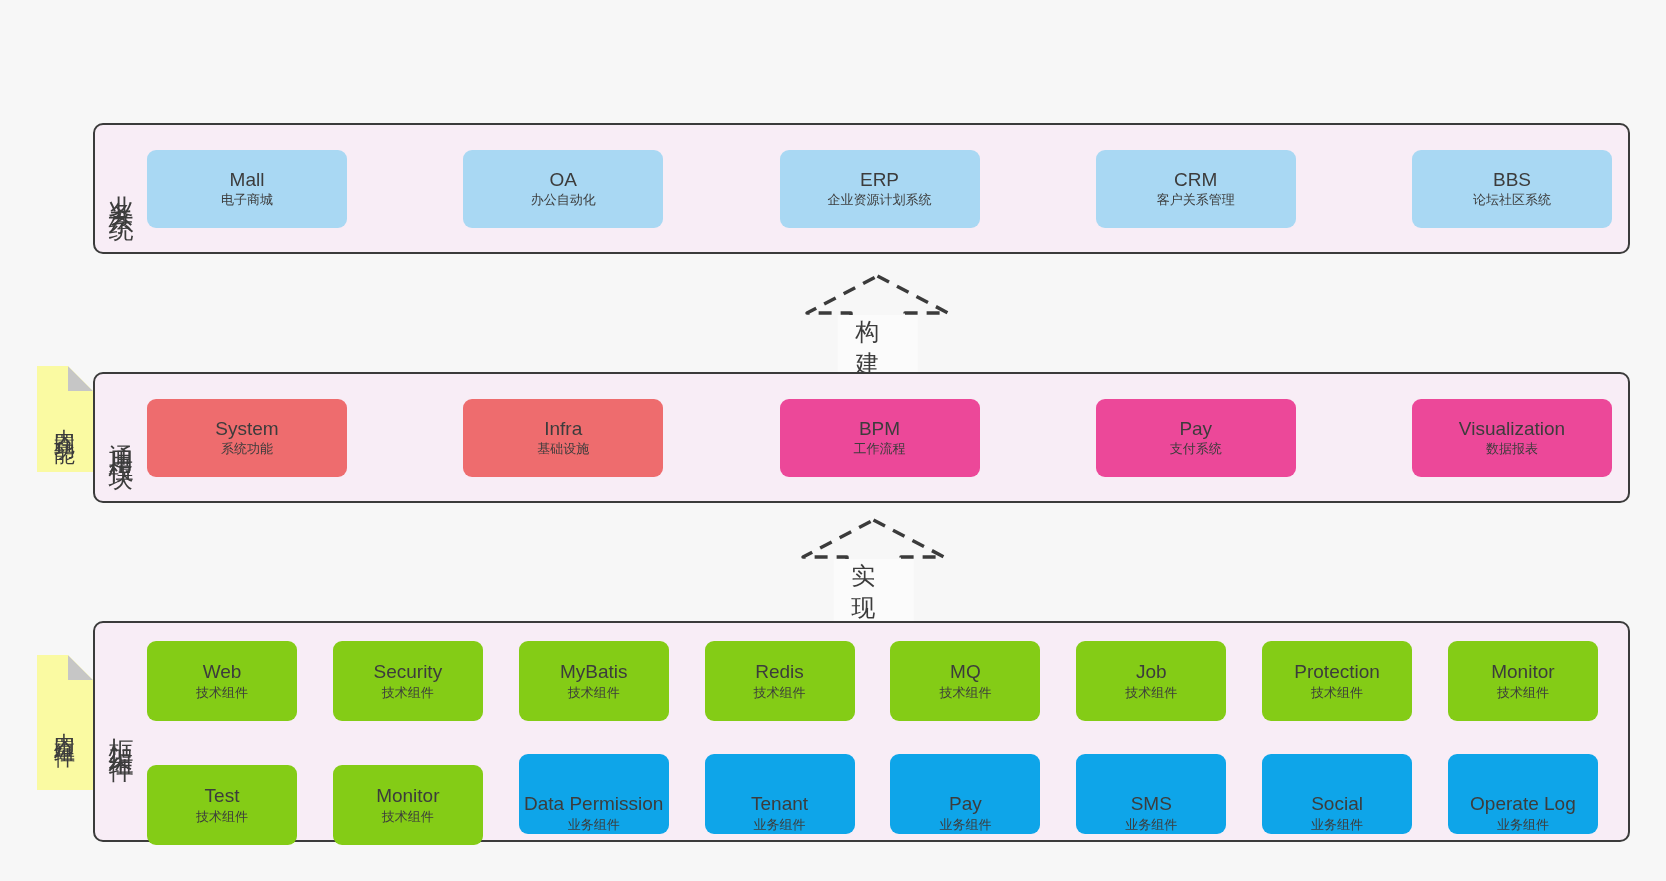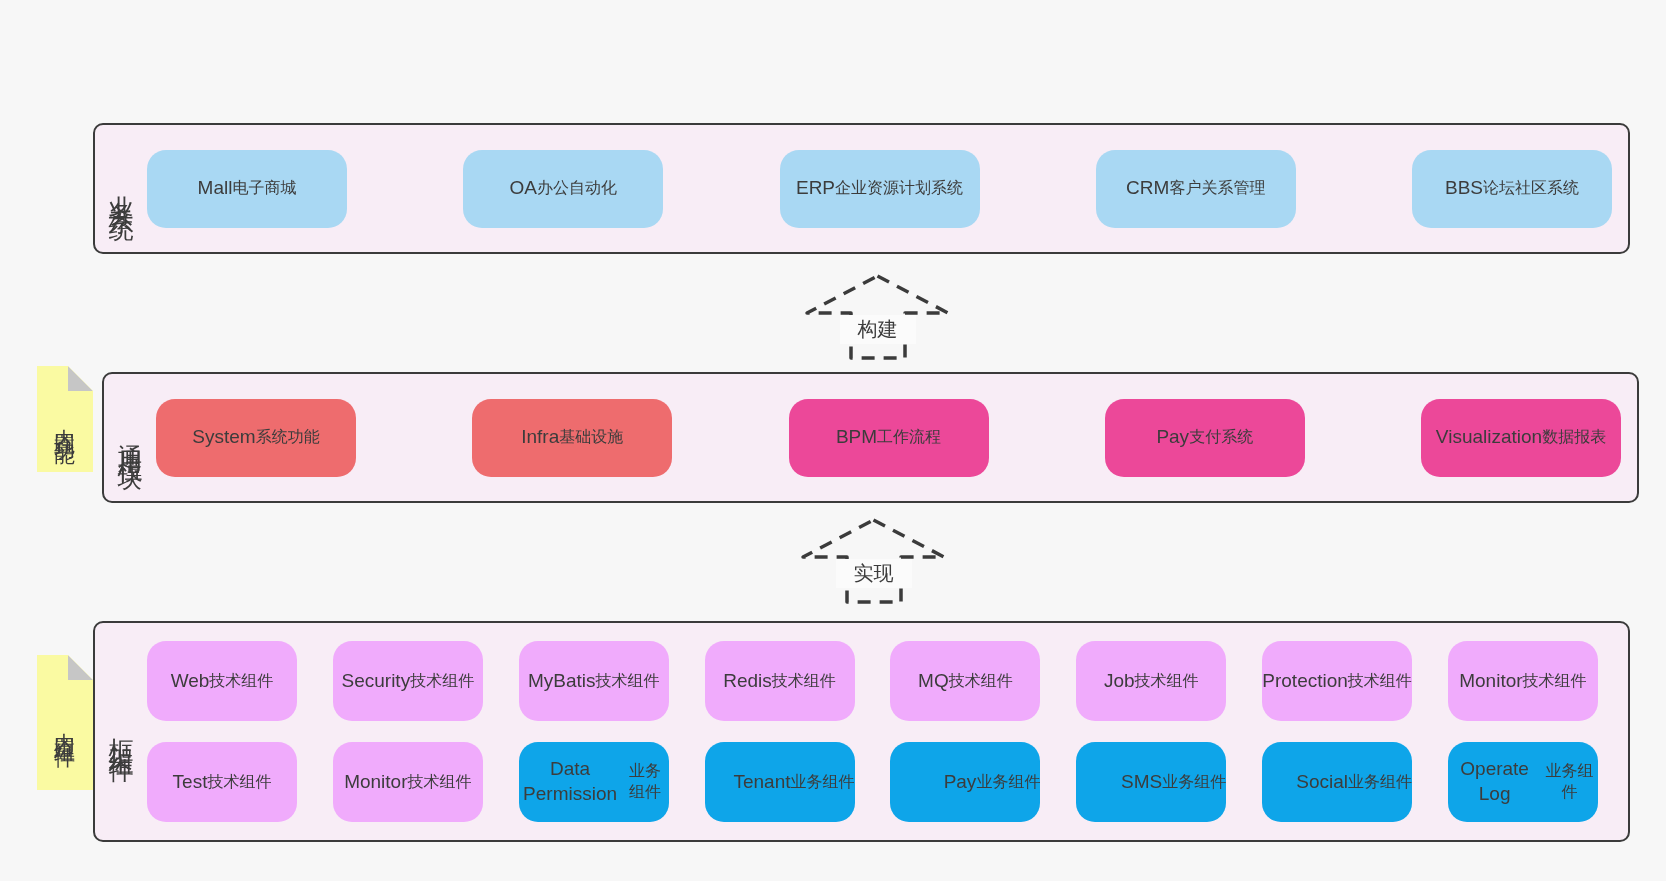--- a/index.html
+++ b/index.html
@@ -4,59 +4,59 @@
 <style>
   * { margin:0; padding:0; box-sizing:border-box; }
   html,body { background:#f7f7f7; }
   body { font-family:"Liberation Sans","DejaVu Sans",sans-serif; color:#3c3c3c; }
   .stage { position:relative; width:1666px; height:881px; background:#f7f7f7; overflow:hidden; }
 
   
   .panel { position:absolute; left:93px; width:1537px; background:#f8edf6;
            border:2px solid #3b3b3b; border-radius:10px; display:flex; align-items:center; z-index:2; }
   .panel-1 { top:123px; height:131px; }
-  .panel-2 { top:372px; height:131px;margin-left:9px; }
+  .panel-2 { top:372px; height:131px; }
   .panel-3 { top:621px; height:221px; }
   .label-col { width:52px; flex:0 0 52px; display:flex; justify-content:center; align-items:center; }
   .v-label { writing-mode:vertical-rl; text-orientation:upright; font-size:25px;
              letter-spacing:7px; color:#3c3c3c; line-height:1; }
   .boxes-row { flex:1; display:flex; justify-content:space-between; align-items:center; padding-right:16px; }
   .rows-wrap { flex:1; display:flex; flex-direction:column; gap:21px; padding-right:30px; }
   .rows-wrap .boxes-row { padding-right:0; }
 
   
-  .box { border-radius:19px; display:flex; flex-direction:row; justify-content:center;
+  .box { border-radius:9px; display:flex; flex-direction:column; justify-content:center;
          align-items:center; text-align:center; line-height:1.3; }
   .box-lg { width:200px; height:78px; }
   .box-sm { width:150px; height:80px; }
   .box-name { font-size:19px; }
-  .box-desc { font-size:16px; }
+  .box-desc { font-size:13px; }
   .c-blue  { background:#a9d8f3; }
   .c-red   { background:#ee6c6e; }
   .c-pink  { background:#ec4899; }
-  .c-green { background:#f0abfc; }
+  .c-green { background:#84cc16;margin-top:23px; }
   .c-lightgreen { background:#0ea5e9;justify-content:flex-end; }
 
   
   .sticky { position:absolute; left:37px; width:56px; background:#fafaa2; z-index:1;
             display:flex; justify-content:center; align-items:center;
             clip-path:polygon(0 0, calc(100% - 25px) 0, 100% 25px, 100% 100%, 0 100%); }
   .sticky-2 { top:366px; height:106px; }
   .sticky-3 { top:655px; height:135px; }
   .sticky .fold { position:absolute; top:0; right:0; width:25px; height:25px; background:#c6c6c6;
                   clip-path:polygon(0 0, 100% 100%, 0 100%); }
   .sticky .v-label { font-size:21px; letter-spacing:5px; padding-top:6px; }
 
   
   .arrow { position:absolute; width:161px; height:88px; z-index:1; }
   .arrow-1 { left:797px; top:274px; }
   .arrow-2 { left:793px; top:518px; }
   .arrow svg { position:absolute; inset:0; }
   .arrow-label { position:absolute; left:50%; top:41px; transform:translateX(-50%);
-                 background:#fbfbfb; padding:1px 18px; font-size:20px; color:#3c3c3c; }
+                 background:#fbfbfb; padding:1px 18px; font-size:24px; color:#3c3c3c; }
 </style>
 </head>
 <body>
 
 <div class="stage">
 
   <div class="sticky sticky-2">
     <span class="fold"></span>
     <span class="v-label">内置功能</span>
   </div>

